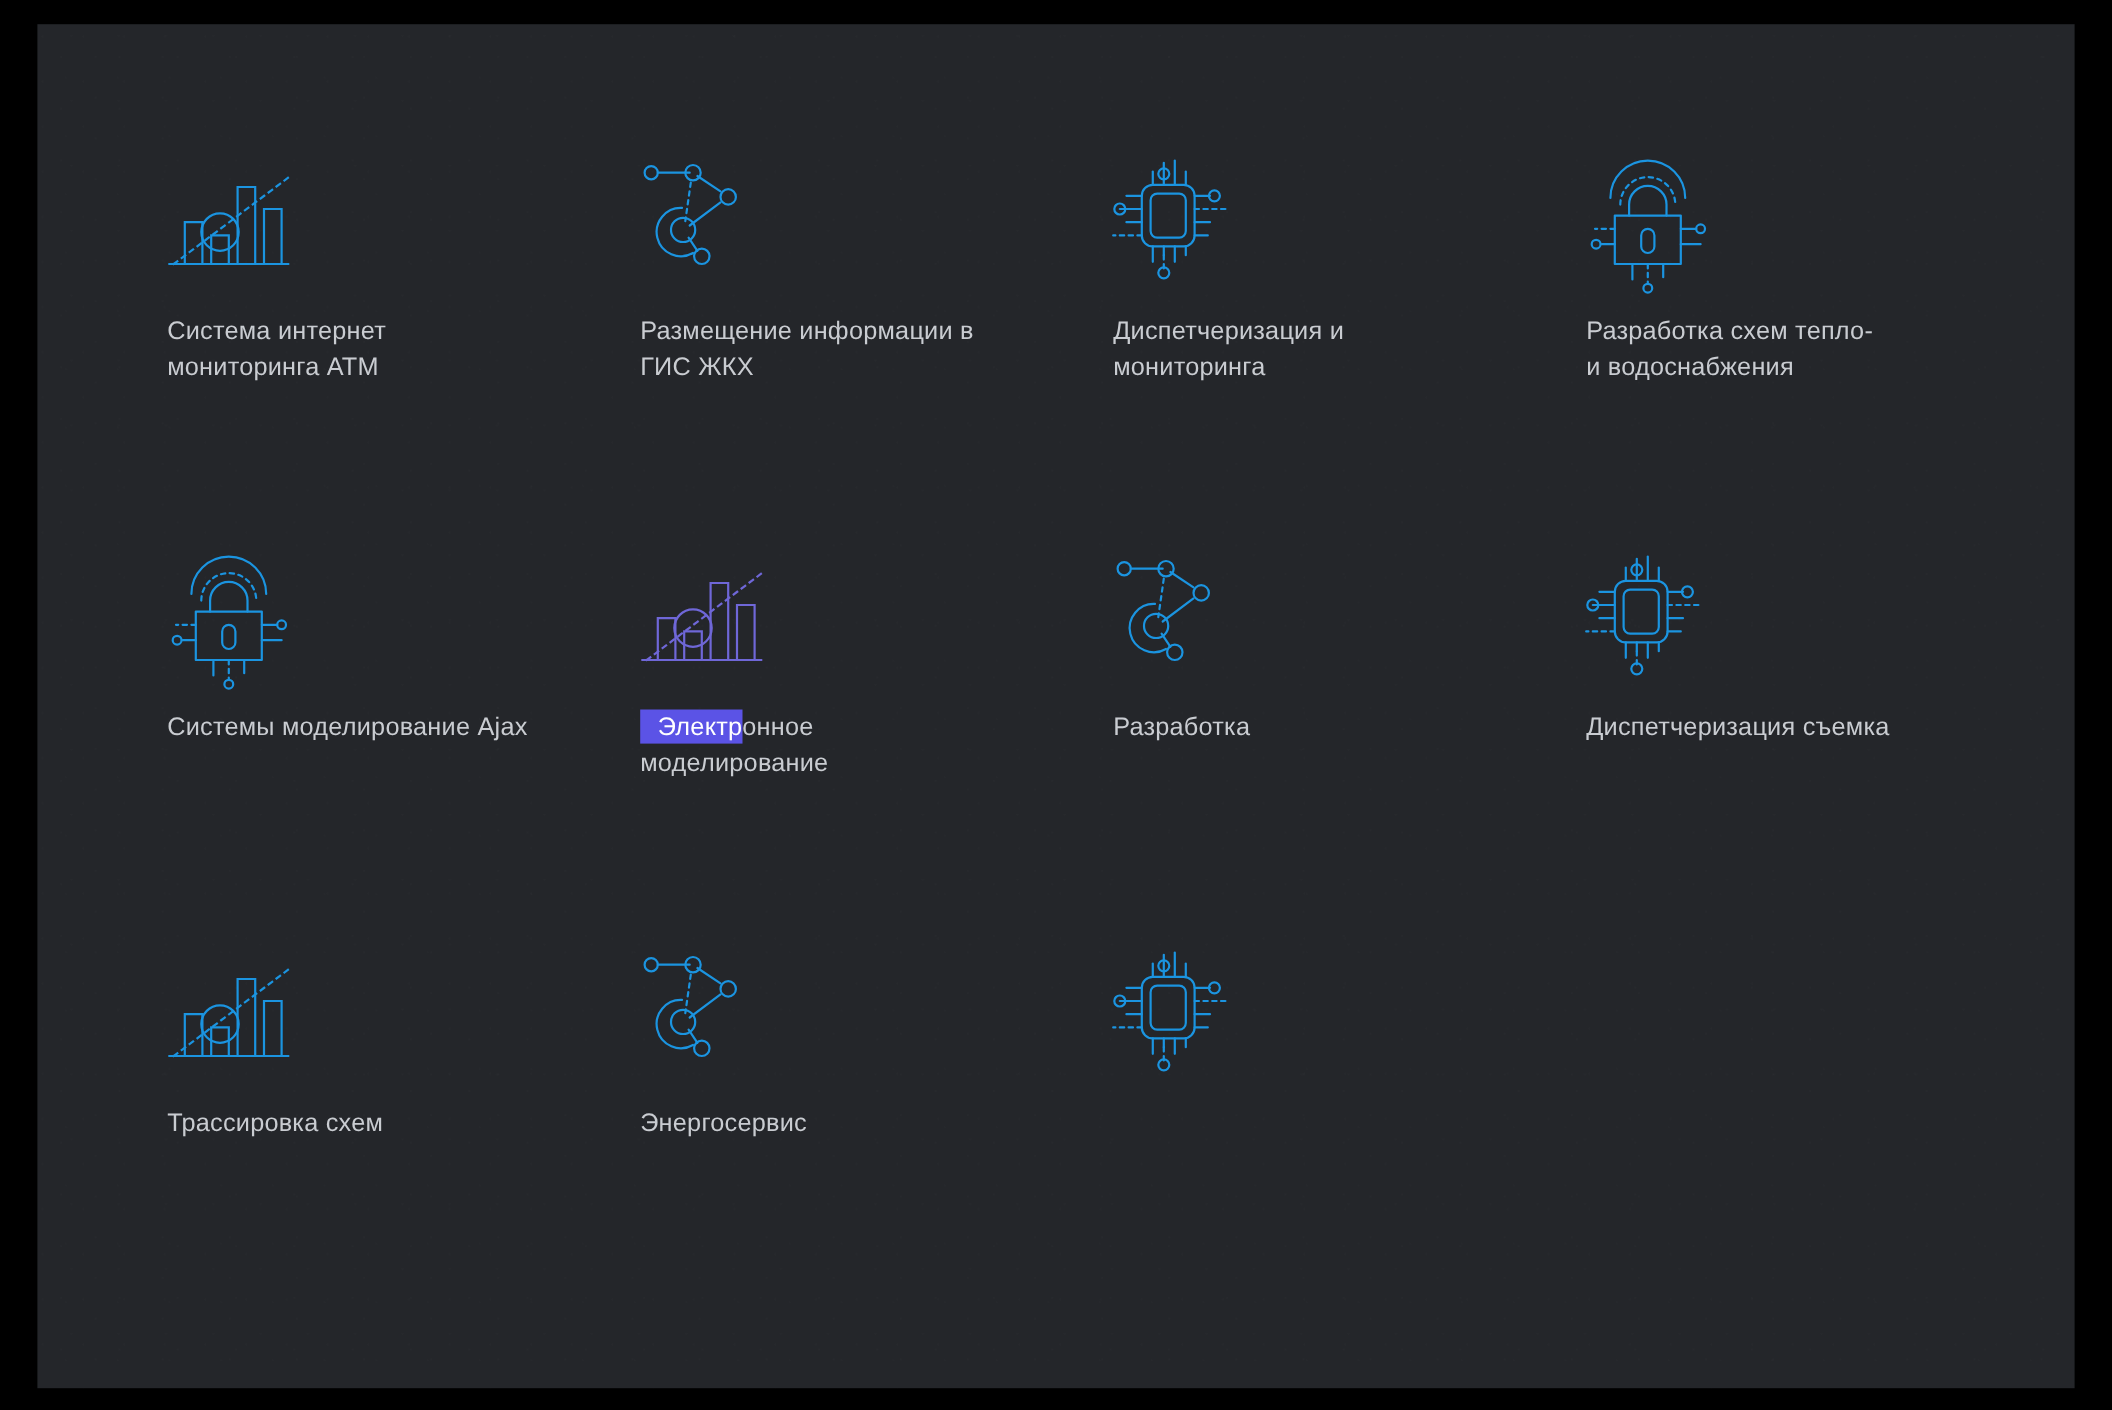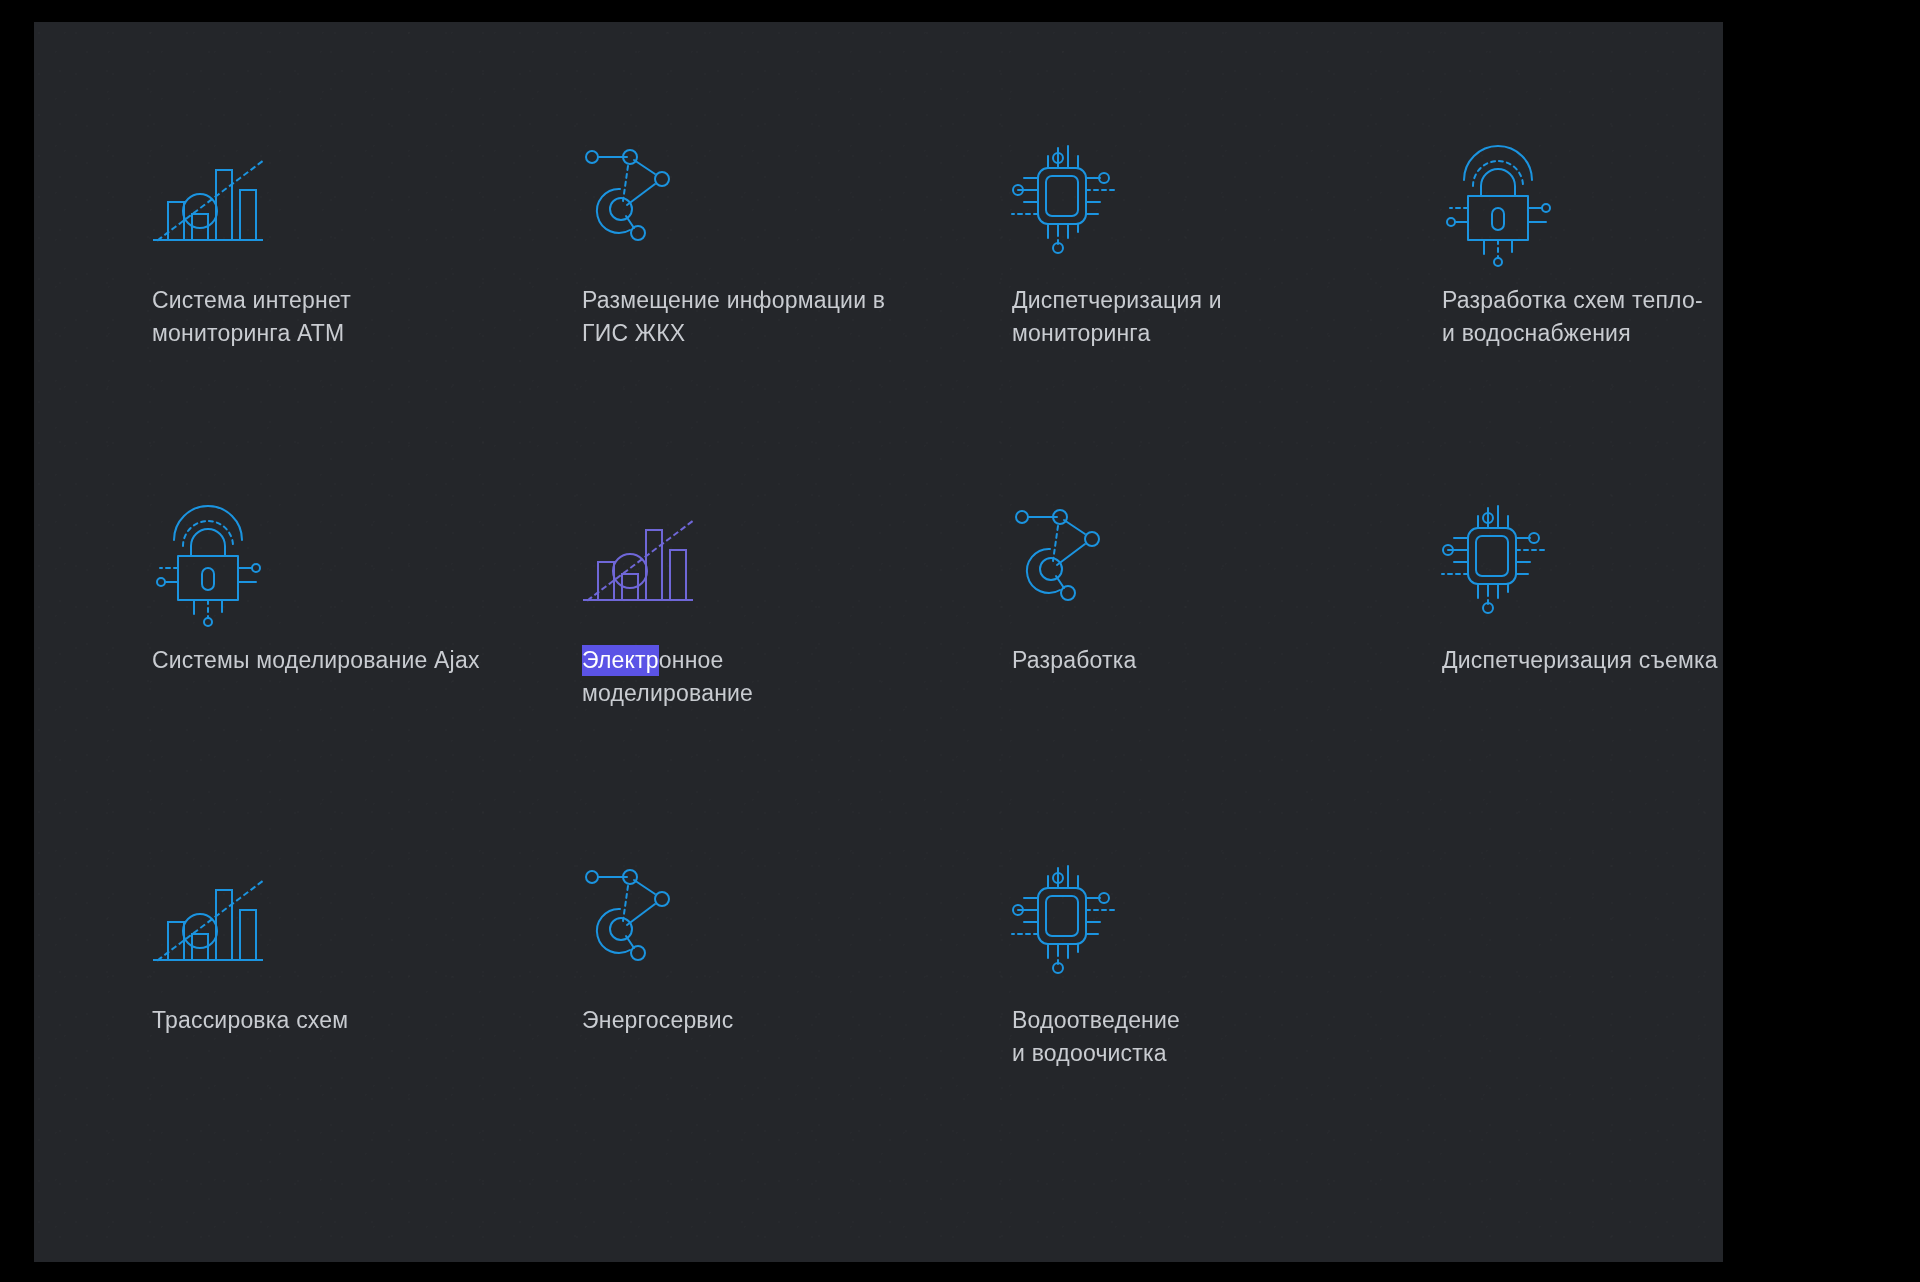--- a/index.html
+++ b/index.html
@@ -22,21 +22,21 @@
     height: 1282px;
     background: #000000;
     box-sizing: border-box;
   }
 
   
   #canvas {
     position: absolute;
     left: 34px;
     top: 22px;
-    width: 1689px;
+    width: 1852px;
     height: 1240px;
     background: #24262a;
     background-image:
       radial-gradient(circle at 13% 27%, rgba(255,255,255,0.012) 0 1px, transparent 1px),
       radial-gradient(circle at 41% 63%, rgba(255,255,255,0.010) 0 1px, transparent 1px),
       radial-gradient(circle at 72% 18%, rgba(255,255,255,0.012) 0 1px, transparent 1px),
       radial-gradient(circle at 87% 81%, rgba(255,255,255,0.010) 0 1px, transparent 1px),
       radial-gradient(circle at 55% 92%, rgba(255,255,255,0.010) 0 1px, transparent 1px);
     background-size: 37px 41px, 53px 47px, 43px 59px, 61px 37px, 47px 53px;
     overflow: hidden;
@@ -88,21 +88,21 @@
     letter-spacing: 0.2px;
     color: #c9ccd1;
     font-weight: 300;
     white-space: pre-line;
   }
 
   
   .card-label .sel {
     background: #5b53e6;
     color: #ffffff;
-    padding: 2px 0 3px 0;
+    padding: 2px 0 3px 16px;
     box-decoration-break: clone;
     -webkit-box-decoration-break: clone;
   }
 </style>
 </head>
 <body>
 
 <div id="page">
   <div id="canvas">
     <div id="grid">
@@ -403,18 +403,16 @@
     <line x1="26" y1="70" x2="0" y2="70" stroke-dasharray="4 4"></line>
     <line x1="74" y1="46" x2="104" y2="46" stroke-dasharray="4 4"></line>
     <line x1="46" y1="88" x2="46" y2="100" stroke-dasharray="4 4"></line>
 
     <circle cx="46" cy="14" r="5"></circle>
     <circle cx="6" cy="46" r="5"></circle>
     <circle cx="92" cy="34" r="5"></circle>
     <circle cx="46" cy="104" r="5"></circle>
   </svg>
           </div>
-          <div class="card-label">Водоотведение
-и водоочистка</div>
         </div>
       </div>
   </div>
 </div>
 
 </body></html>

